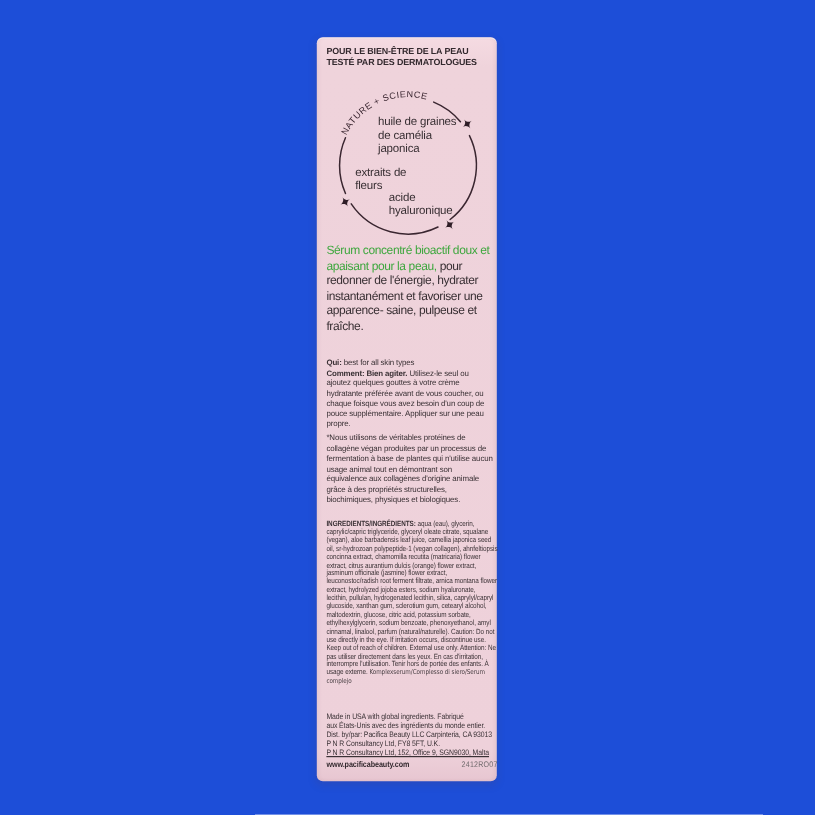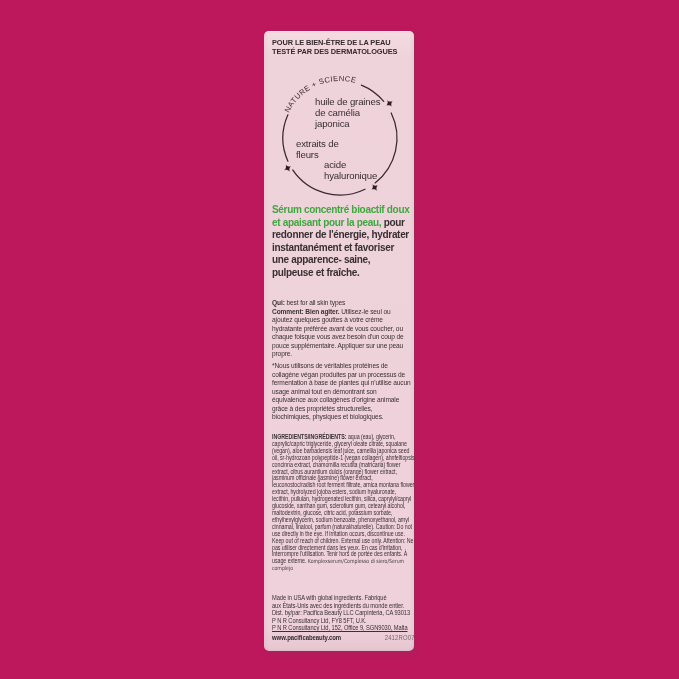--- a/index.html
+++ b/index.html
@@ -1,34 +1,34 @@
 <!DOCTYPE html>
 <html><head>
 <meta charset="utf-8">
 <style>
   html,body{margin:0;padding:0;background:#ffffff;}
-  .page{position:relative;width:679px;height:679px;background:#be185d;overflow:hidden;
+  .page{position:relative;width:679px;height:679px;background:#1d4ed8;overflow:hidden;
         font-family:"Liberation Sans",sans-serif;}
   .box{position:absolute;left:264px;top:31px;width:150px;height:620px;
        background:linear-gradient(180deg,#f5dbe2 0%,#efd3db 4%,#eed1da 96%,#e7c6d1 100%);
        border-radius:5px;
        box-shadow:0 3px 7px rgba(90,60,70,.18), inset 0 1px 0 rgba(255,255,255,.45),
                   inset -2px 0 3px rgba(120,70,90,.07), inset 2px 0 3px rgba(120,70,90,.06);}
   .box *{box-sizing:border-box;}
   .tagline{position:absolute;top:7px;left:8px;width:138px;
            font-size:7.4px;line-height:9.3px;font-weight:700;letter-spacing:-.1px;
            color:#33292e;}
   .diagram{position:absolute;top:45px;left:0;}
   .diagram path.arc{fill:none;stroke:#3a2630;stroke-width:1.25;stroke-linecap:round;}
   .diagram text{fill:#382f33;}
   .diagram .arc-label{font-size:7.5px;letter-spacing:.45px;font-weight:400;fill:#3a2630;}
   .diagram .item{font-size:9.6px;letter-spacing:-.15px;}
   .diagram .star{font-family:"DejaVu Sans",sans-serif;font-size:12px;fill:#2e1d26;}
   .desc{position:absolute;top:173px;left:8px;width:138px;margin:0;
-        font-size:10px;line-height:12.6px;font-weight:700;letter-spacing:-.32px;
+        font-size:10px;line-height:12.6px;font-weight:400;letter-spacing:-.32px;
         color:#382f33;}
   .desc .hl{color:#3ea73e;}
   .usage,.note{position:absolute;left:8px;width:140px;margin:0;
         font-size:6.6px;line-height:8.5px;letter-spacing:-.12px;color:#3a3135;}
   .usage{top:268px;}
   .usage b{font-weight:700;}
   .note{top:331px;}
   .ingredients{position:absolute;top:403px;left:8px;width:170px;margin:0;
         transform:scaleX(.84);transform-origin:0 0;
         font-size:6.3px;line-height:6.9px;letter-spacing:-.05px;color:#3a3135;}

